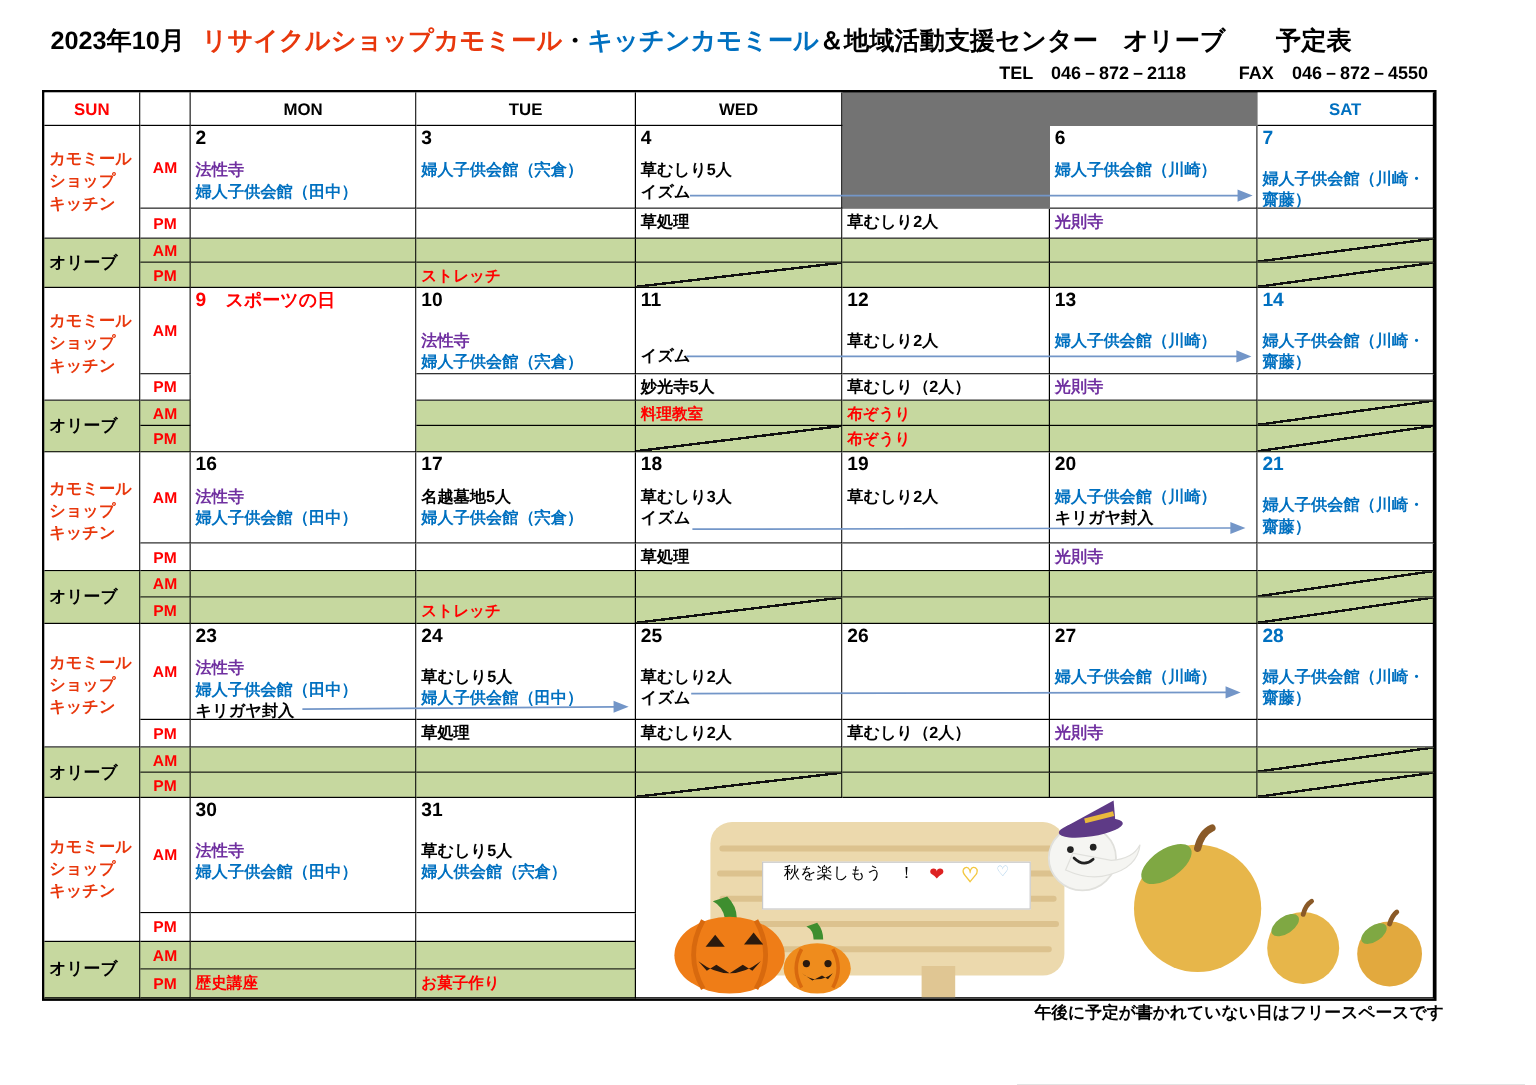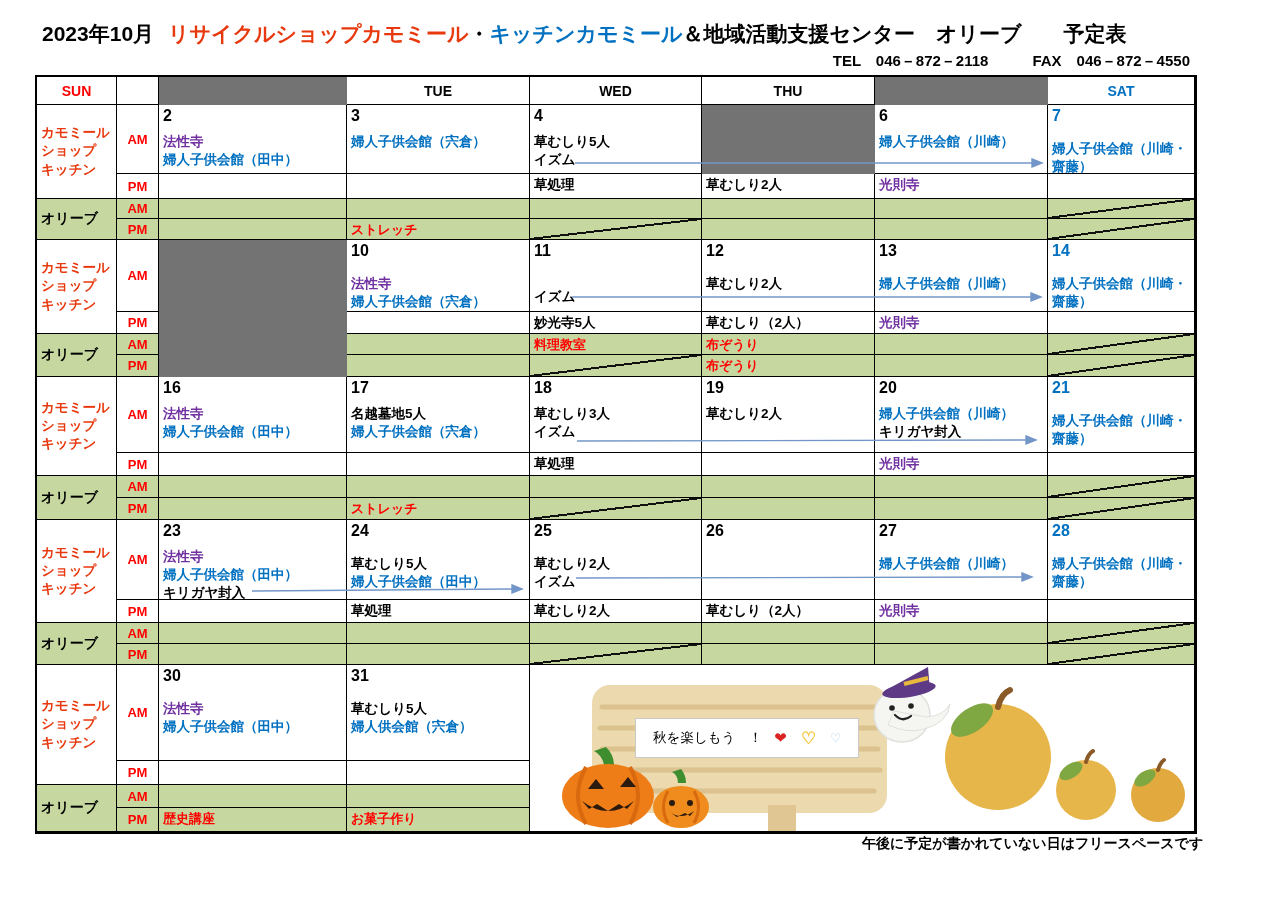--- a/index.html
+++ b/index.html
@@ -37,44 +37,44 @@
   .pm0{padding-top:2px;}
   .oln{color:#ff0000;font-size:13px;margin:0;padding:2px 0 0 4px;}
 
   
   .arrows{position:absolute;left:35px;top:75px;pointer-events:none;z-index:5;}
 
   
   .ill{padding:0;}
   .ill svg{position:absolute;left:0;top:0;}
   .banner{position:absolute;left:105px;top:53px;width:222px;height:38px;background:#fff;
-          border:1px solid #c9c9c9;display:flex;align-items:center;justify-content:center;
+          border:1px solid #c9c9c9;display:flex;align-items:flex-start;justify-content:center;
           font-weight:400;z-index:3;}
   .banner .bt{font-size:13.5px;margin-right:12px;}
   .banner .h1{color:#dd2222;font-size:15px;margin-right:14px;}
   .banner .h2{color:#f3c73f;font-size:17px;font-weight:bold;margin-right:14px;}
   .banner .h3{color:#a8cdea;font-size:12px;}
 </style>
 </head>
 <body>
 
 <div class="title">
   <span class="month">2023年10月</span><span class="c-o">リサイクルショップカモミール</span><span>・</span><span class="c-b">キッチンカモミール</span><span>＆地域活動支援センター　オリーブ　　予定表</span>
 </div>
 <div class="contact">
   <span class="tel">TEL　046－872－2118</span><span>FAX　046－872－4550</span>
 </div>
 
 <div class="grid">
 
   <div class="c hd c-r" style="grid-area:1/1/2/2">SUN</div>
   <div class="c hd" style="grid-area:1/2/2/3"></div>
+  <div class="c hd" style="grid-area:1/3/2/4">MON</div>
   <div class="c hd" style="grid-area:1/5/2/6">WED</div>
   <div class="c hd" style="grid-area:1/4/2/5">TUE</div>
-  <div class="c hd" style="grid-area:1/6/2/7">THU</div>
   <div class="c hd c-b" style="grid-area:1/8/2/9">SAT</div>
 
   <div class="c shop" style="grid-area:2/1/4/2">カモミール
 ショップ
 キッチン</div>
   <div class="c g olbl" style="grid-area:4/1/6/2">オリーブ</div>
   <div class="c ap" style="grid-area:2/2/3/3">AM</div>
   <div class="c ap" style="grid-area:3/2/4/3">PM</div>
   <div class="c ap g" style="grid-area:4/2/5/3">AM</div>
   <div class="c ap g" style="grid-area:5/2/6/3">PM</div>
@@ -135,20 +135,23 @@
 
   <div class="c shop" style="grid-area:6/1/8/2">カモミール
 ショップ
 キッチン</div>
   <div class="c g olbl" style="grid-area:8/1/10/2">オリーブ</div>
   <div class="c ap" style="grid-area:6/2/7/3">AM</div>
   <div class="c ap" style="grid-area:7/2/8/3">PM</div>
   <div class="c ap g" style="grid-area:8/2/9/3">AM</div>
   <div class="c ap g" style="grid-area:9/2/10/3">PM</div>
 
+  <div class="c" style="grid-area:6/3/10/4">
+    <div class="dl"><span class="d rd">9</span><span class="tag">スポーツの日</span></div>
+  </div>
 
   <div class="c" style="grid-area:6/4/7/5">
     <div class="dl"><span class="d">10</span></div>
     <p class="ln c-p m2">法性寺</p>
     <p class="ln c-b">婦人子供会館（宍倉）</p>
   </div>
   <div class="c" style="grid-area:7/4/8/5"></div>
   <div class="c g" style="grid-area:8/4/9/5"></div>
   <div class="c g" style="grid-area:9/4/10/5"></div>
 

